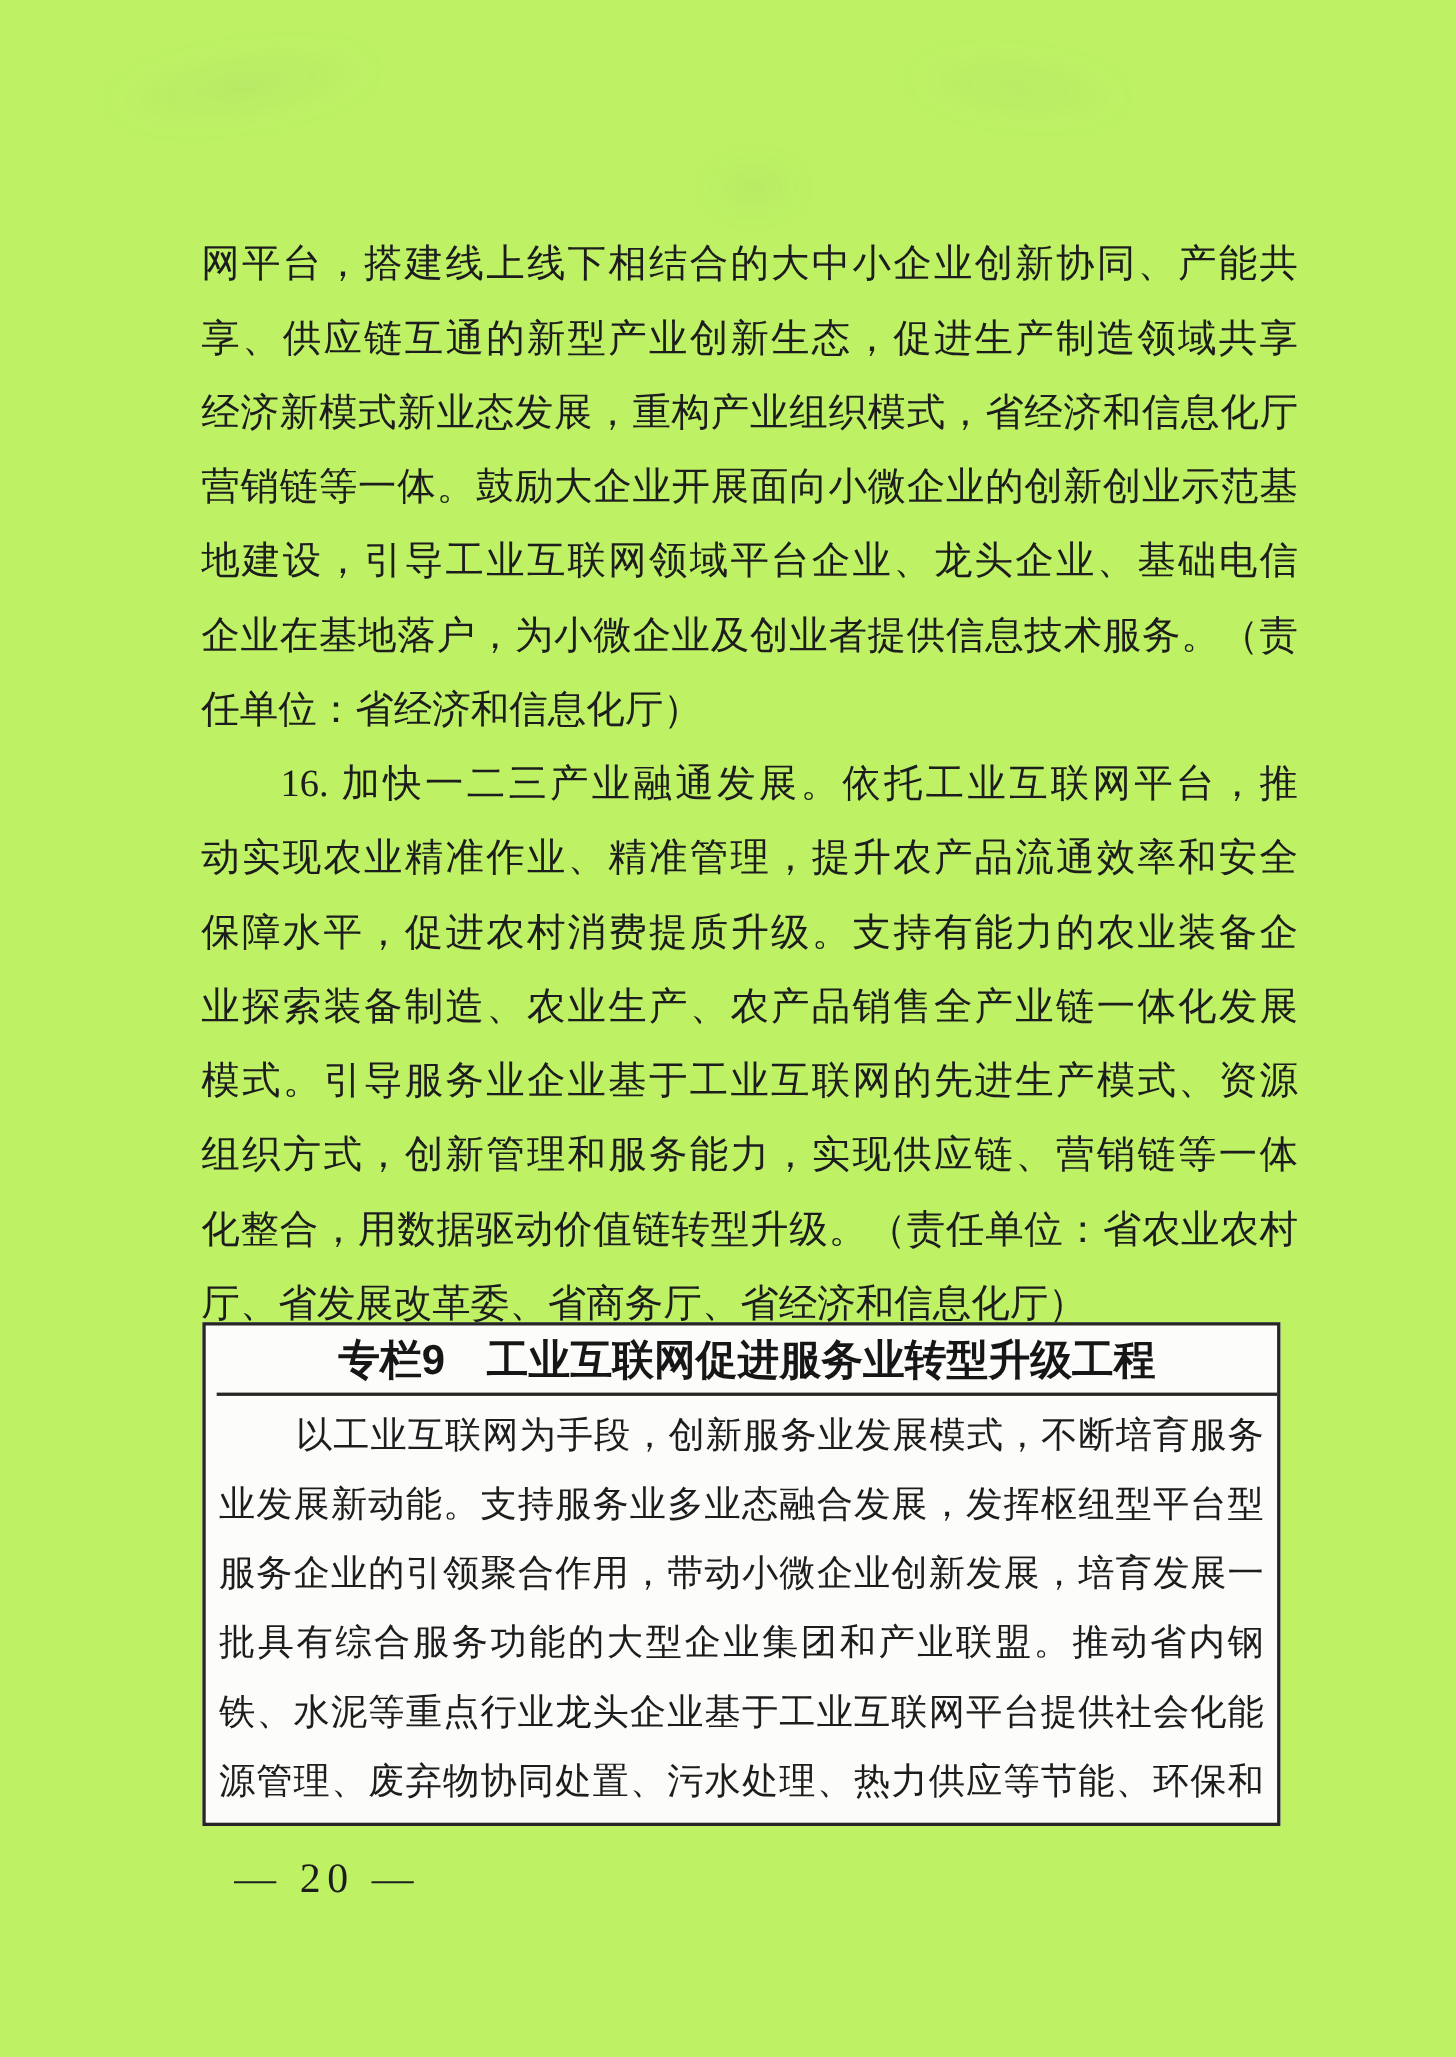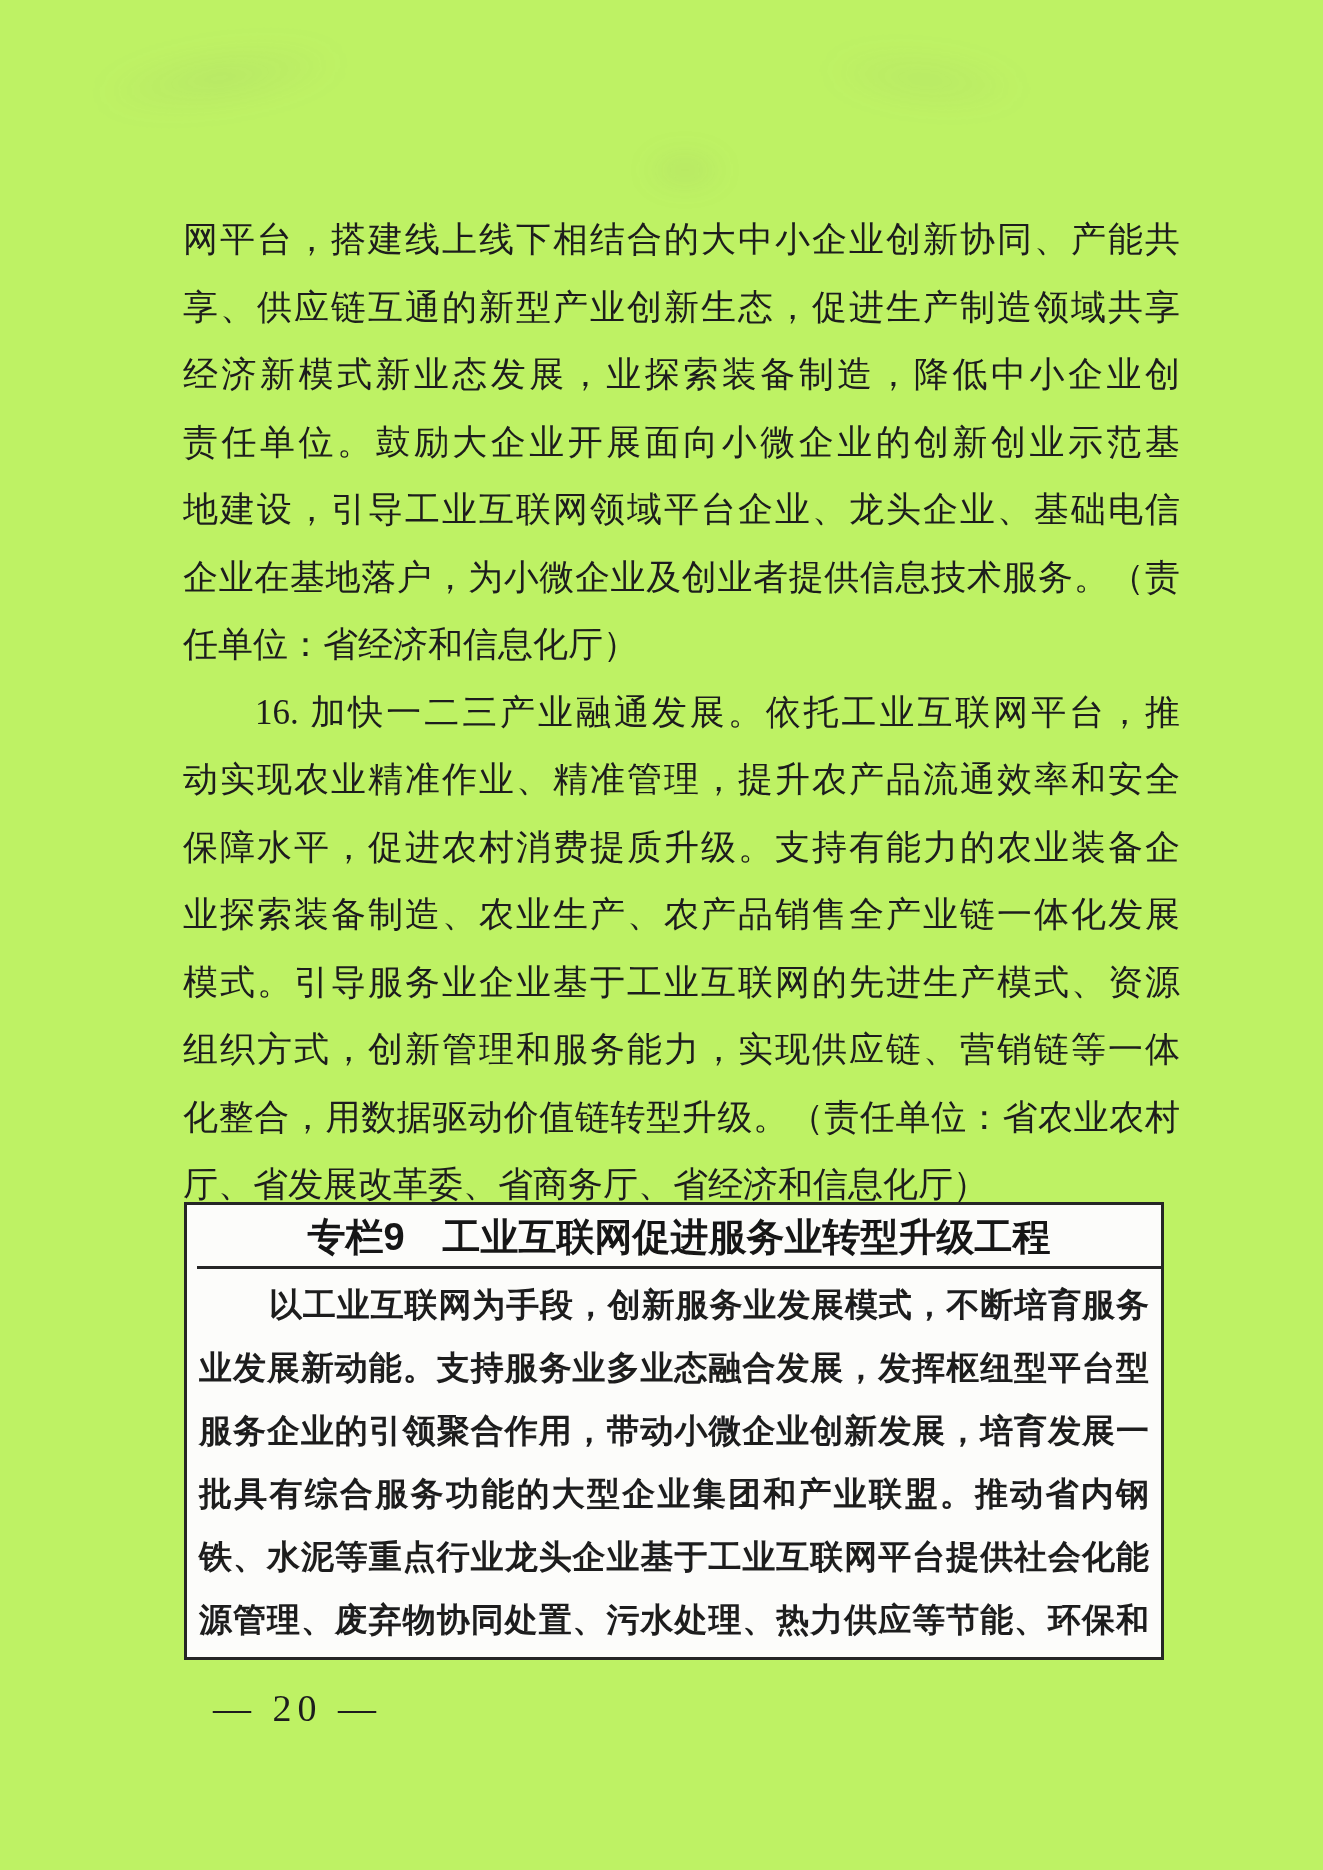--- a/index.html
+++ b/index.html
@@ -72,21 +72,20 @@
     border-bottom: 3px solid #262626;
     text-align: center;
     font-family: "Liberation Sans", "DejaVu Sans", sans-serif;
     font-weight: 700;
     font-size: 38px;
     color: #161616;
     margin-left: 10px;
   }
   .column-box .box-body {
     padding: 5px 12px 0 12px;
-    font-weight: bold;
   }
   .box-line {
     height: 63px;
     line-height: 63px;
     font-size: 33px;
     text-align: justify;
     text-align-last: justify;
     text-justify: inter-character;
     white-space: nowrap;
   }
@@ -108,22 +107,22 @@
 
   <div class="smudge s1"></div>
   <div class="smudge s2"></div>
   <div class="smudge s3"></div>
 
   <div class="main-text">
 
     <div>
       <div class="line">网平台，搭建线上线下相结合的大中小企业创新协同、产能共</div>
       <div class="line">享、供应链互通的新型产业创新生态，促进生产制造领域共享</div>
-      <div class="line">经济新模式新业态发展，业探索装备制造，降低中小企业创</div>
-      <div class="line">责任单位。鼓励大企业开展面向小微企业的创新创业示范基</div>
+      <div class="line">经济新模式新业态发展，重构产业组织模式，省经济和信息化厅</div>
+      <div class="line">营销链等一体。鼓励大企业开展面向小微企业的创新创业示范基</div>
       <div class="line">地建设，引导工业互联网领域平台企业、龙头企业、基础电信</div>
       <div class="line">企业在基地落户，为小微企业及创业者提供信息技术服务。（责</div>
       <div class="line short">任单位：省经济和信息化厅）</div>
     </div>
 
     <div>
       <div class="line indent">16. 加快一二三产业融通发展。依托工业互联网平台，推</div>
       <div class="line">动实现农业精准作业、精准管理，提升农产品流通效率和安全</div>
       <div class="line">保障水平，促进农村消费提质升级。支持有能力的农业装备企</div>
       <div class="line">业探索装备制造、农业生产、农产品销售全产业链一体化发展</div>

